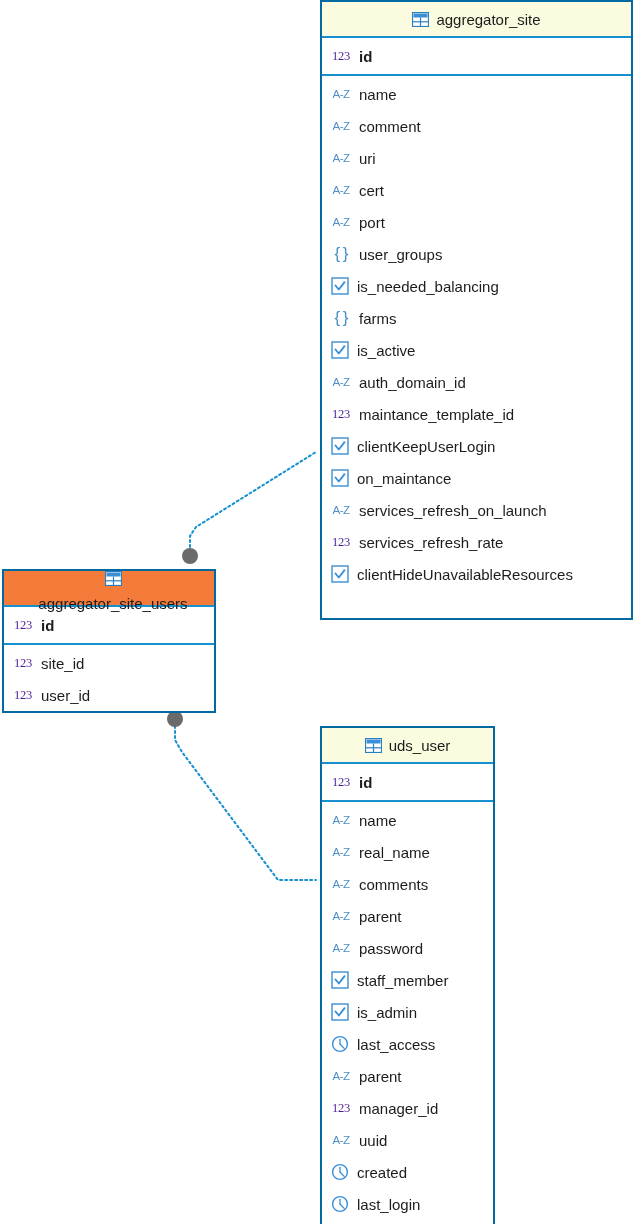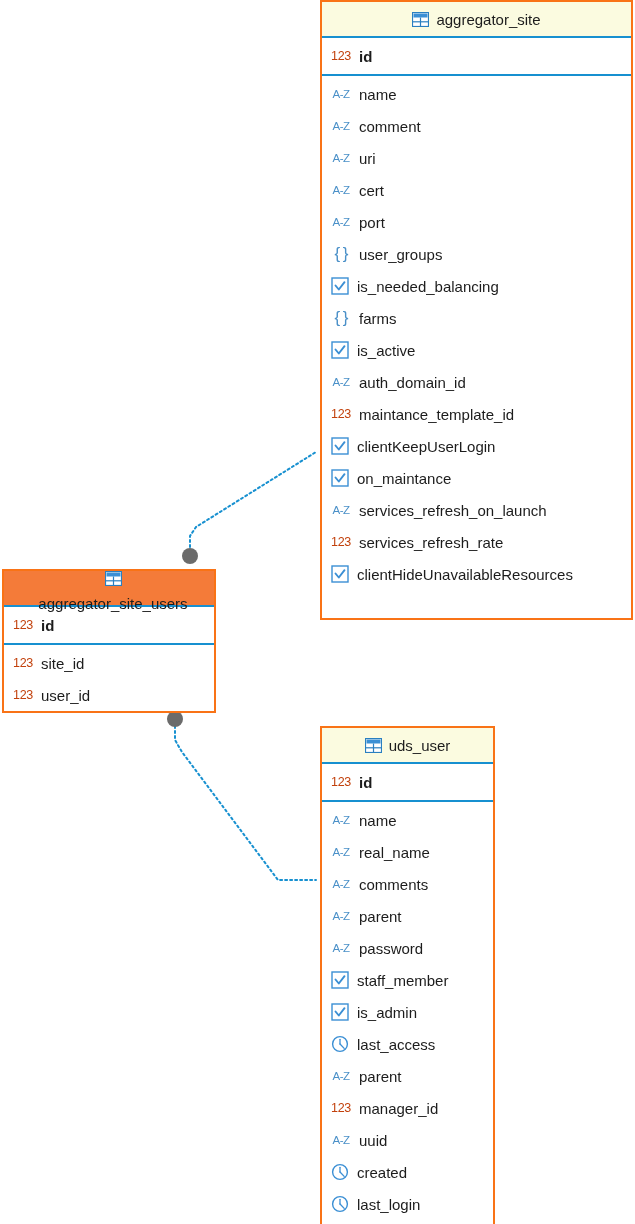--- a/index.html
+++ b/index.html
@@ -25,21 +25,21 @@
     position: absolute;
     left: 0; top: 0;
     width: 635px; height: 1224px;
     pointer-events: none;
   }
 
   
   .entity {
     position: absolute;
     box-sizing: border-box;
-    border: 2px solid #f97316;
+    border: 2px solid #0369a1;
     background: #ffffff;
   }
 
   .entity-header {
     box-sizing: border-box;
     height: 36px;
     border-bottom: 2px solid #1790d0;
     display: flex;
     align-items: center;
     justify-content: center;
@@ -86,22 +86,22 @@
     height: 20px;
     flex: 0 0 20px;
     display: inline-flex;
     align-items: center;
     justify-content: center;
     position: relative;
   }
   .ic-num {
     font-size: 12.5px;
     letter-spacing: -0.3px;
-    color: #c2410c;
-    font-family: Liberation Sans, sans-serif;
+    color: #4c1d95;
+    font-family: Liberation Serif, serif;
     width: 22px; flex-basis: 22px;
   }
   .ic-text {
     font-size: 11.5px;
     font-weight: normal;
     letter-spacing: -0.5px;
     color: #4a90c8;
     width: 22px; flex-basis: 22px;
   }
   .ic-json {

